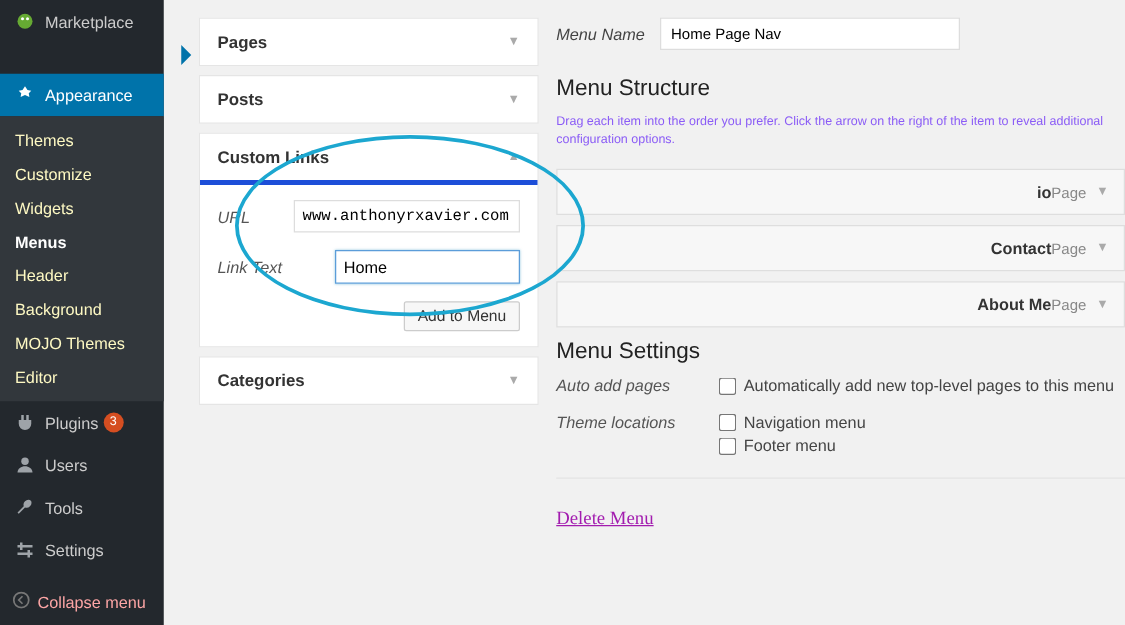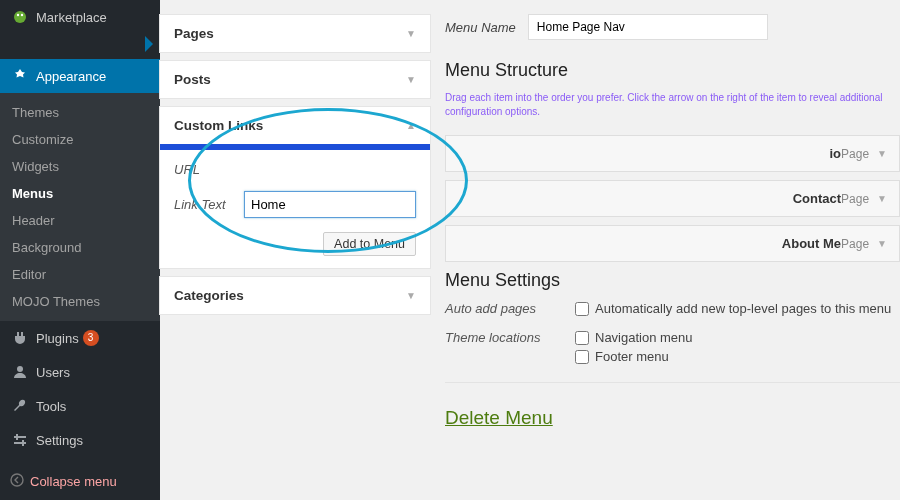--- a/index.html
+++ b/index.html
@@ -1,39 +1,39 @@
 <!DOCTYPE html>
 <html><head>
 <meta charset="utf-8">
 <style>
   * { box-sizing: border-box; margin: 0; padding: 0; }
   body { font-family: -apple-system, "Helvetica Neue", Arial, sans-serif; font-size: 13px; color: #333; background: #f1f1f1; width: 900px; height: 500px; overflow: hidden; position: relative; }
 
-  .sidebar { position: absolute; left: 0; top: 0; width: 160px; height: 500px; background: #23282d; color: #eee; }
+  .sidebar { position: absolute; left: 0; top: 0; width: 131px; height: 500px; background: #23282d; color: #eee; }
   .sidebar .item { display: flex; align-items: center; padding: 8px 10px; font-size: 13px; color: #ccc; cursor: pointer; }
   .sidebar .item.top { padding: 9px 10px; }
   .sidebar .item .mi { width: 20px; display: inline-flex; align-items: center; justify-content: center; margin-right: 6px; color: #9ea3a8; }
   .sidebar .item.active { background: #0073aa; color: #fff; margin-top: 25px; }
   .sidebar .item.active .mi { color: #fff; }
   .sidebar .sub { background: #32373c; padding: 6px 0; }
-  .sidebar .sub .sitem { padding: 6px 12px; font-size: 13px; color: #a3a3a3; cursor: pointer; }
+  .sidebar .sub .sitem { padding: 6px 12px; font-size: 13px; color: #fef9c3; cursor: pointer; }
   .sidebar .sub .sitem.current { color: #fff; font-weight: 600; }
   .sidebar .arrow-notch { position: absolute; left: 145px; top: 36px; width: 0; height: 0; border-top: 8px solid transparent; border-bottom: 8px solid transparent; border-left: 8px solid #0073aa; }
   .badge { display: inline-block; min-width: 16px; height: 16px; border-radius: 8px; background: #d54e21; color: #fff; font-size: 10px; line-height: 16px; text-align: center; margin-left: 4px; padding: 0 4px; }
   .collapse { position: absolute; bottom: 0; left:0; right:0; padding: 10px; color: #fca5a5; display:flex; align-items:center; cursor:pointer; }
   .collapse .mi { margin-right:6px; }
 
   .content { position: absolute; left: 145px; top: 0; right: 0; bottom: 0; padding: 0 0 0 14px; display: flex; border-radius: 30px; }
   .col-left { width: 272px; padding-top: 14px; }
   .col-right { flex: 1; padding: 14px 0 0 14px; position: relative; }
 
   .accordion { background: #fff; border: 1px solid #e5e5e5; margin-bottom: 7px; }
   .acc-head { padding: 11px 14px; font-size: 13.5px; font-weight: 600; color: #333; display: flex; justify-content: space-between; align-items: center; cursor: pointer; }
   .acc-head .caret { color: #aaa; font-size: 10px; }
-  .acc-body { border-top: 6px solid #1d4ed8; padding: 12px 14px; }
+  .acc-body { border-top: 4px solid #1d4ed8; padding: 12px 14px; }
   .formrow { display: flex; align-items: center; margin-bottom: 14px; }
   .formrow label { width: 70px; font-style: italic; color: #555; font-size: 13px; }
   .formrow input[type=text] { flex:1; padding: 5px 6px; border: 1px solid #ddd; font-size: 13px; background:#fff; }
   .formrow input[type=text].mono { font-family: "Courier New", monospace; font-size: 12.5px; }
   .formrow input[type=text].focus { border: 1px solid #5b9dd9; box-shadow: 0 0 2px rgba(30,140,190,.5); }
   .btn { display:inline-block; padding: 4px 10px; border: 1px solid #ccc; background: #f7f7f7; font-size: 12.5px; cursor: pointer; border-radius: 2px; }
   .btn-row { text-align: right; }
 
   .menuname-row { display:flex; align-items:center; padding-bottom: 14px; }
   .menuname-row .lbl { font-style: italic; color:#444; margin-right: 12px; font-size: 13px; }
@@ -44,21 +44,21 @@
   .menu-item-row { background: #f7f7f7; border: 1px solid #dedede; margin: 0 0 8px 0; display:flex; align-items:center; justify-content: flex-end; padding: 10px 12px; cursor: move; }
   .menu-item-row .mlabel { font-size: 13px; font-weight: 600; color: #333; }
   .menu-item-row .mtype { font-size: 12px; color: #888; display:flex; align-items:center; gap:8px; }
   .menu-item-row .mtype .caret { color:#aaa; font-size:10px; }
 
   .settings-grid { display:flex; font-size:13px; color:#444; margin-bottom: 10px; }
   .settings-grid .slabel { width: 130px; font-style: italic; color:#555; }
   .settings-grid .sval label { display:flex; align-items:center; gap:6px; margin-bottom:4px; }
   .settings-grid input[type=checkbox]{ width:14px; height:14px; }
 
-  .delete-link { color: #4d7c0f; font-size: 19px; text-decoration: underline; cursor:pointer; display:inline-block; margin-top: 10px; }
+  .delete-link { color: #a21caf; font-size: 15px; text-decoration: underline; cursor:pointer; display:inline-block; margin-top: 10px; font-family: Liberation Serif, serif; }
   hr.sep { border:none; border-top:1px solid #e3e3e3; margin: 14px 0; }
 
   .annot-ellipse { position:absolute; left: 188px; top: 108px; width: 280px; height: 145px; border: 3px solid #1ca7d0; border-radius: 50%; pointer-events: none; }
 </style>
 </head>
 <body>
 
 <div class="sidebar">
   <div class="item top">
     <span class="mi">
@@ -79,22 +79,22 @@
     <span>Appearance</span>
   </div>
   <div class="arrow-notch"></div>
   <div class="sub">
     <div class="sitem">Themes</div>
     <div class="sitem">Customize</div>
     <div class="sitem">Widgets</div>
     <div class="sitem current">Menus</div>
     <div class="sitem">Header</div>
     <div class="sitem">Background</div>
+    <div class="sitem">MOJO Themes</div>
     <div class="sitem">Editor</div>
-    <div class="sitem">MOJO Themes</div>
   </div>
   <div class="item top">
     <span class="mi">
         <svg width="16" height="16" viewBox="0 0 16 16">
           <path d="M5 2v4H3v3a5 5 0 0 0 10 0V6h-2V2h-2v4H7V2z" fill="#9ea3a8"></path>
         </svg>
       </span>
     <span>Plugins</span>
     <span class="badge">3</span>
   </div>
@@ -153,24 +153,25 @@
     </div>
 
     <div class="accordion">
       <div class="acc-head">
         <span>Custom Links</span>
         <span class="caret">▲</span>
       </div>
       <div class="acc-body">
         <div class="formrow">
           <label>URL</label>
+          <input type="text" class="mono" value="www.anthonyrxavier.com" style="">
         </div>
         <div class="formrow">
           <label>Link Text</label>
-          <div style="flex:1; position:relative;">
+          <div style="flex:1; position:relative;margin-left:24px;">
             <input type="text" class="focus" style="width: 100%;" value="Home">
           </div>
         </div>
         <div class="btn-row">
           <span class="btn">Add to Menu</span>
         </div>
       </div>
     </div>
 
     <div class="accordion">

